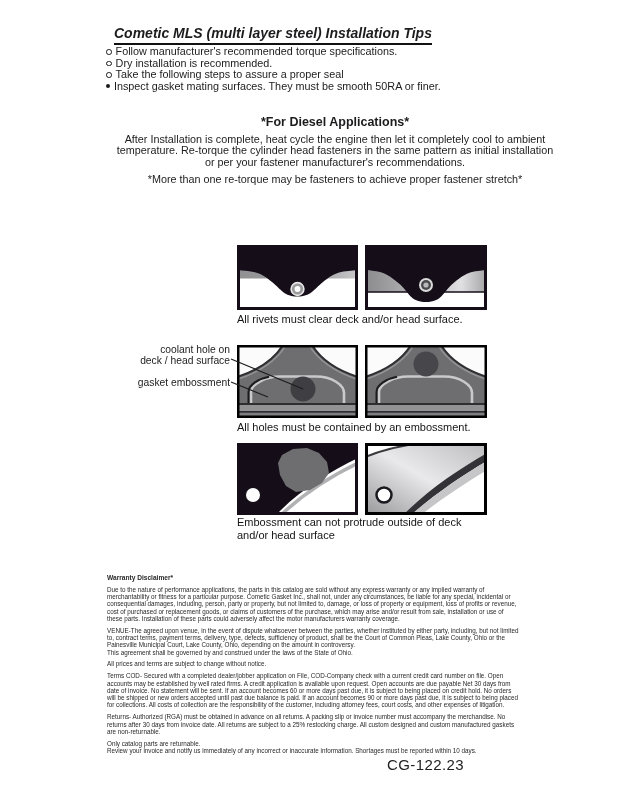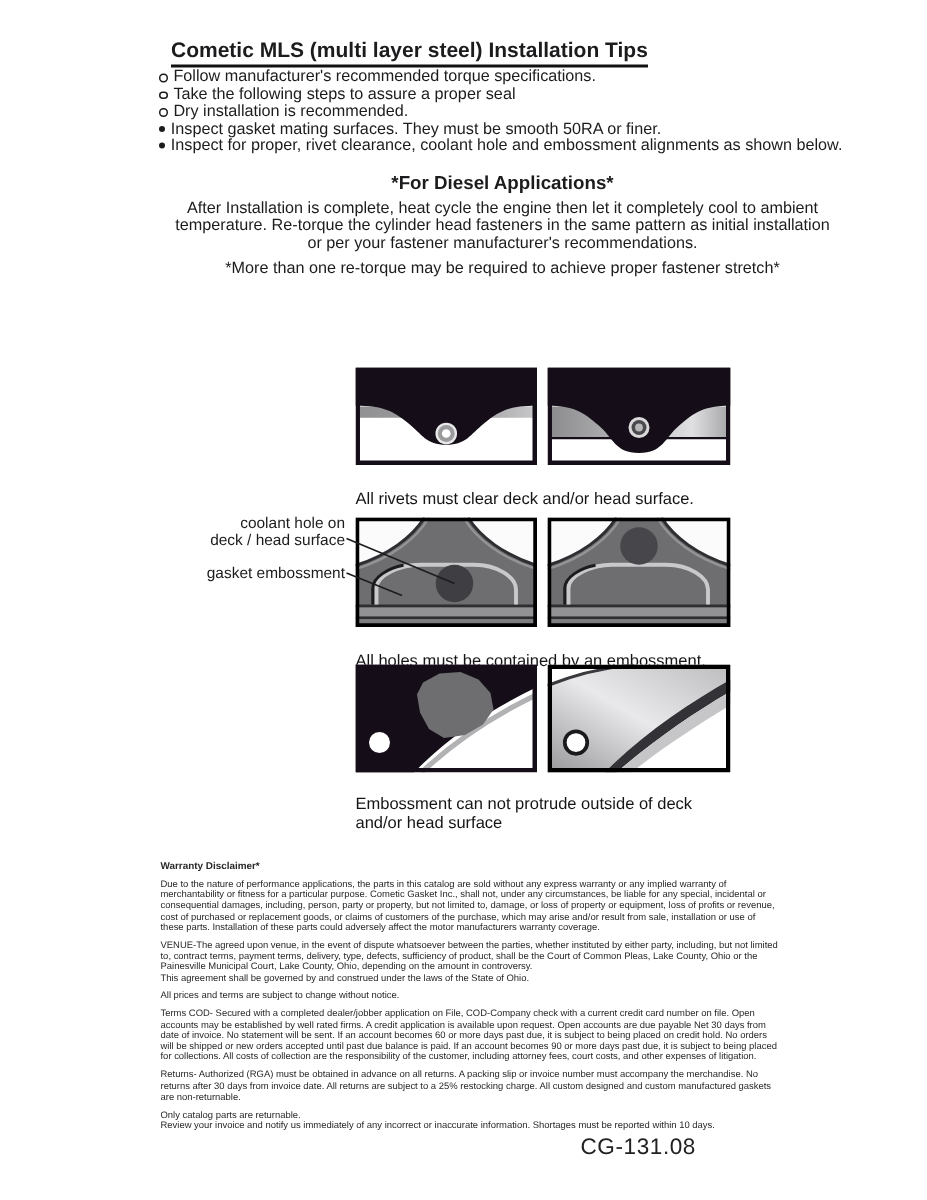--- a/index.html
+++ b/index.html
@@ -3,33 +3,33 @@
 <meta charset="utf-8">
 <style>
   html,body{margin:0;padding:0;background:#fff;}
   .page{
     position:relative;width:618px;height:800px;background:#ffffff;
     font-family:"Liberation Sans", sans-serif;color:#1c1c1e;overflow:hidden;
   }
   .abs{position:absolute;}
   .title{
     left:114px;top:25px;font-size:14px;font-weight:bold;
-    border-bottom:2px solid #111;padding-bottom:2px;white-space:nowrap;
+    border-bottom:2px solid #111;padding-bottom:2px;white-space:nowrap;font-style:italic;
   }
   .bullets{left:106px;top:46px;font-size:10.8px;line-height:11.5px;}
   .brow{display:flex;align-items:flex-start;white-space:nowrap;text-align:right;}
   .brow.sub{}
   .mk-open{flex:none;width:3.6px;height:3.6px;border:1px solid #1c1c1e;border-radius:50%;margin:3px 4px 0 0;}
   .mk-fill{flex:none;width:4.4px;height:4.4px;background:#1c1c1e;border-radius:50%;margin:3px 3.5px 0 0;}
   .diesel{left:114px;top:117px;width:442px;font-size:10.8px;line-height:11.5px;text-align:center;}
   .diesel-h{font-size:12.5px;font-weight:bold;margin:0 0 5px 0;}
   .diesel p{margin:0 0 6px 0;}
   .preline{white-space:pre-line;}
   .dlabel{width:121px;text-align:center;font-size:14px;letter-spacing:0.3px;color:#1c1c1e;margin-top:34px;}
-  .dcap{font-size:11px;line-height:13px;color:#151517;white-space:nowrap;margin-top:14px;}
+  .dcap{font-size:11px;line-height:13px;color:#151517;white-space:nowrap;}
   .sidelabel{font-size:10.3px;line-height:11px;text-align:right;color:#1c1c1e;}
   .legal{left:107px;top:574px;width:412px;font-size:6.3px;line-height:7.3px;color:#28282a;}
   .legal-h{font-weight:bold;font-size:6.6px;margin:0 0 6px 0;}
   .legal p{margin:0 0 4.5px 0;}
   .pagenum{left:387px;top:756px;font-size:15px;letter-spacing:0.4px;color:#222;}
   svg{display:block;}
 </style>
 </head>
 <body>
 
@@ -37,42 +37,38 @@
 
   <div class="abs title">Cometic MLS (multi layer steel) Installation Tips</div>
 
   <div class="abs bullets">
     <div class="brow">
       <span class="mk-open"></span>
       <span>Follow manufacturer's recommended torque specifications.</span>
     </div>
     <div class="brow">
       <span class="mk-open"></span>
-      <span>Take the following steps to assure a proper seal</span>
+      <span>Dry installation is recommended.</span>
     </div>
     <div class="brow">
       <span class="mk-open"></span>
-      <span>Dry installation is recommended.</span>
+      <span>Take the following steps to assure a proper seal</span>
     </div>
     <div class="brow sub">
       <span class="mk-fill"></span>
       <span>Inspect gasket mating surfaces.  They must be smooth 50RA or finer.</span>
-    </div>
-    <div class="brow sub">
-      <span class="mk-fill"></span>
-      <span>Inspect for proper, rivet clearance, coolant hole and embossment alignments as shown below.</span>
     </div>
   </div>
 
   <div class="abs diesel">
     <div class="diesel-h">*For Diesel Applications*</div>
     <p class="preline">After Installation is complete, heat cycle the engine then let it completely cool to ambient
 temperature. Re-torque the cylinder head fasteners in the same pattern as initial installation
 or per your fastener manufacturer's recommendations.</p>
-    <p>*More than one re-torque may be required to achieve proper fastener stretch*</p>
+    <p>*More than one re-torque may be fasteners to achieve proper fastener stretch*</p>
   </div>
 
   <div class="abs dlabel" style="left:237px;top:229px;">RIGHT</div>
   <div class="abs dlabel" style="left:365px;top:229px;width:122px;">WRONG</div>
 
   <svg class="abs" style="left:237px;top:245px;" width="121" height="65" viewBox="0 0 121 65">
     <defs>
       <linearGradient id="deckR" x1="0" y1="0" x2="1" y2="0">
         <stop offset="0" stop-color="#909092"></stop>
           <stop offset="0.75" stop-color="#aaaaac"></stop>
@@ -197,15 +193,15 @@
     <p class="preline">Due to the nature of performance applications, the parts in this catalog are sold without any express warranty or any implied warranty of merchantability or fitness for a particular purpose.  Cometic Gasket Inc., shall not, under any circumstances, be liable for any special, incidental or consequential damages, including, person, party or property, but not limited to, damage, or loss of property or equipment, loss of profits or revenue, cost of purchased or replacement goods, or claims of customers of the purchase, which may arise and/or result from sale, installation or use of these parts.  Installation of these parts could adversely affect the motor manufacturers warranty coverage.</p>
     <p class="preline">VENUE-The agreed upon venue, in the event of dispute whatsoever between the parties, whether instituted by either party, including, but not limited to, contract terms, payment terms, delivery, type, defects, sufficiency of product, shall be the Court of Common Pleas, Lake County, Ohio or the Painesville Municipal Court, Lake County, Ohio, depending on the amount in controversy.
 This agreement shall be governed by and construed under the laws of the State of Ohio.</p>
     <p class="preline">All prices and terms are subject to change without notice.</p>
     <p class="preline">Terms COD- Secured with a completed dealer/jobber application on File, COD-Company check with a current credit card number on file.  Open accounts may be established by well rated firms.  A credit application is available upon request.  Open accounts are due payable Net 30 days from date of invoice.  No statement will be sent.  If an account becomes 60 or more days past due, it is subject to being placed on credit hold.  No orders will be shipped or new orders accepted until past due balance is paid.  If an account becomes 90 or more days past due, it is subject to being placed for collections.  All costs of collection are the responsibility of the customer, including attorney fees, court costs, and other expenses of litigation.</p>
     <p class="preline">Returns- Authorized (RGA) must be obtained in advance on all returns.  A packing slip or invoice number must accompany the merchandise.  No returns after 30 days from invoice date.  All returns are subject to a 25% restocking charge.  All custom designed and custom manufactured gaskets are non-returnable.</p>
     <p class="preline">Only catalog parts are returnable.
 Review your invoice and notify us immediately of any incorrect or inaccurate information.  Shortages must be reported within 10 days.</p>
   </div>
 
-  <div class="abs pagenum">CG-131.08</div>
+  <div class="abs pagenum">CG-122.23</div>
 
 </div>
 
 </body></html>

